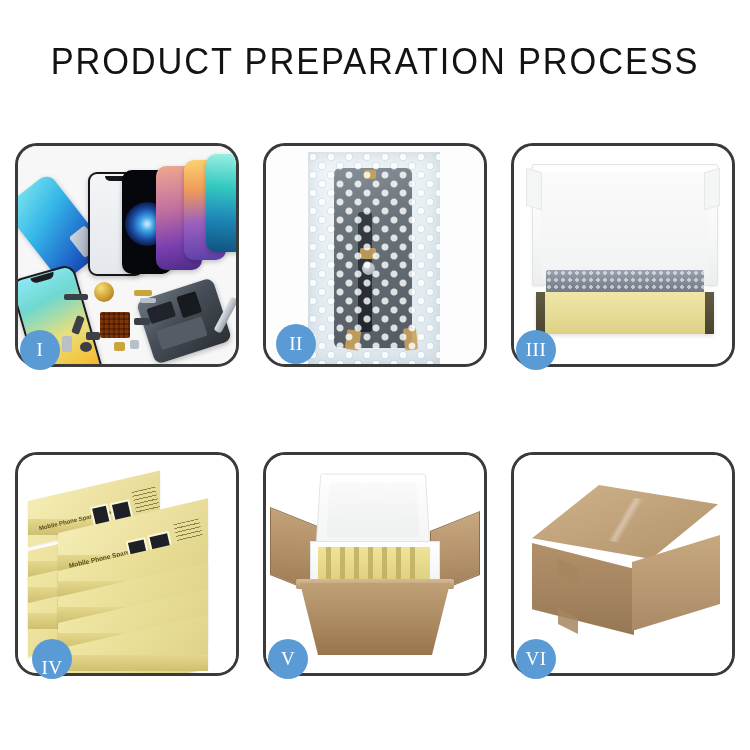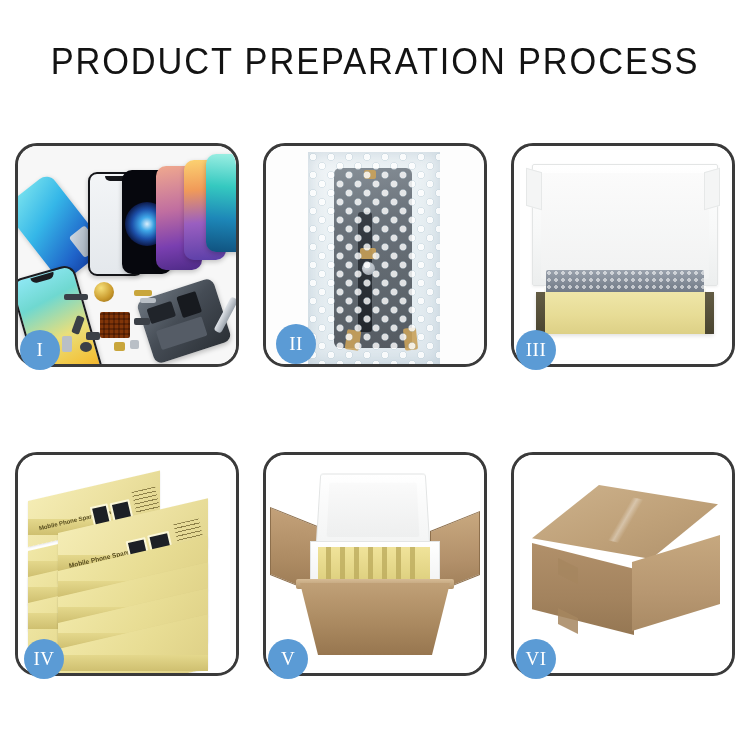--- a/index.html
+++ b/index.html
@@ -63,21 +63,21 @@
   
   #panel-1{left:15px;top:143px;}
   #panel-2{left:263px;top:143px;}
   #panel-3{left:511px;top:143px;}
   #panel-4{left:15px;top:452px;}
   #panel-5{left:263px;top:452px;}
   #panel-6{left:511px;top:452px;}
   #badge-1{left:20px;top:330px;}
   #badge-2{left:268px;top:324px;margin-left:8px;}
   #badge-3{left:516px;top:330px;align-items:center;}
-  #badge-4{left:24px;top:639px;}
+  #badge-4{left:32px;top:639px;align-items:flex-end;}
   #badge-5{left:268px;top:639px;}
   #badge-6{left:516px;top:639px;}
 
   
   .p1bg{position:absolute;inset:0;background:#f7f7f7;}
   .ph{position:absolute;border-radius:10px;overflow:hidden;
       box-shadow:0 2px 5px rgba(0,0,0,.22);}
   .p1-a{left:8px;top:34px;width:58px;height:96px;border-radius:11px;
         background:linear-gradient(160deg,#7fe6ef 0%,#35b7e8 38%,#1f63c9 78%,#123a9a 100%);
         transform:rotate(-38deg);}

